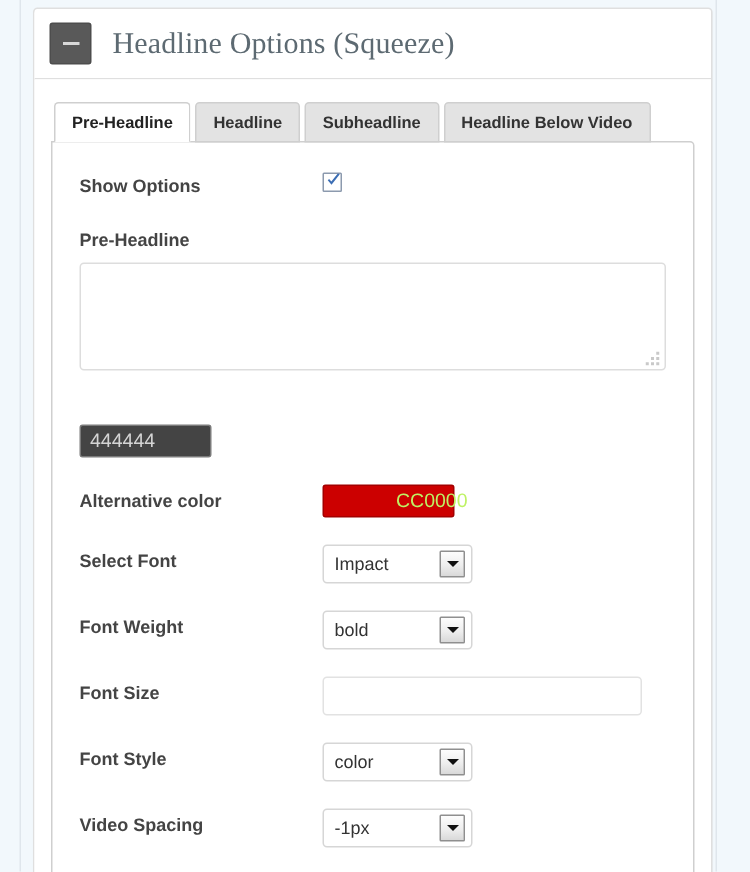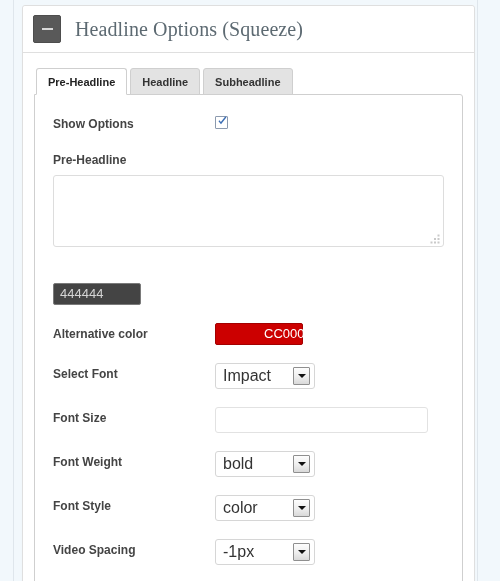--- a/index.html
+++ b/index.html
@@ -196,40 +196,40 @@
     cursor: text;
   }
   .color-main {
     background: #444444;
     color: #d4d4d4;
     border-color: #7a7a7a;
     margin-top: 16px;
   }
   .color-alt {
     background: #cc0000;
-    color: #ffffff;
+    color: #bef264;
     border-color: #a30000;
     padding-left: 48px;
   }
 
   
   .select {
     display: inline-flex;
     align-items: center;
     width: 100px;
     height: 26px;
     border: 1px solid #d6d6d6;
     border-radius: 3px;
     background: #ffffff;
     padding-left: 7px;
     cursor: pointer;
     position: relative;
   }
   .select .value {
-    font-size: 16px;
+    font-size: 12px;
     color: #333333;
     flex: 1 1 auto;
     white-space: nowrap;
     overflow: hidden;
   }
   .select .arrow-btn {
     width: 17px; height: 18px;
     margin-right: 4px;
     border: 1px solid #8f8f8f;
     border-radius: 1px;
@@ -277,20 +277,23 @@
 
       <div id="tabs">
         <div class="tab active">
           <span>Pre-Headline</span>
         </div>
         <div class="tab">
           <span>Headline</span>
         </div>
         <div class="tab">
           <span>Subheadline</span>
+        </div>
+        <div class="tab">
+          <span>Headline Below Video</span>
         </div>
       </div>
 
       <div id="tab-content">
 
         <div class="row row-checkbox">
           <div class="row-label">Show Options</div>
           <div class="row-field">
             <span class="checkbox">
               <svg class="tick" viewBox="0 0 11 11">
@@ -335,39 +338,39 @@
             <div class="select">
               <span class="value">Impact</span>
               <span class="arrow-btn">
                 <span class="tri"></span>
               </span>
             </div>
           </div>
         </div>
 
         <div class="row">
-          <div class="row-label">Font Size</div>
-          <div class="row-field">
-            <input class="text-input" type="text" value="" placeholder="" style="">
-          </div>
-        </div>
-
-        <div class="row">
           <div class="row-label">Font Weight</div>
           <div class="row-field">
             <div class="select">
               <span class="value">bold</span>
               <span class="arrow-btn">
                 <span class="tri"></span>
               </span>
             </div>
           </div>
         </div>
 
         <div class="row">
+          <div class="row-label">Font Size</div>
+          <div class="row-field">
+            <input class="text-input" type="text" value="" placeholder="" style="">
+          </div>
+        </div>
+
+        <div class="row">
           <div class="row-label">Font Style</div>
           <div class="row-field">
             <div class="select">
               <span class="value">color</span>
               <span class="arrow-btn">
                 <span class="tri"></span>
               </span>
             </div>
           </div>
         </div>

